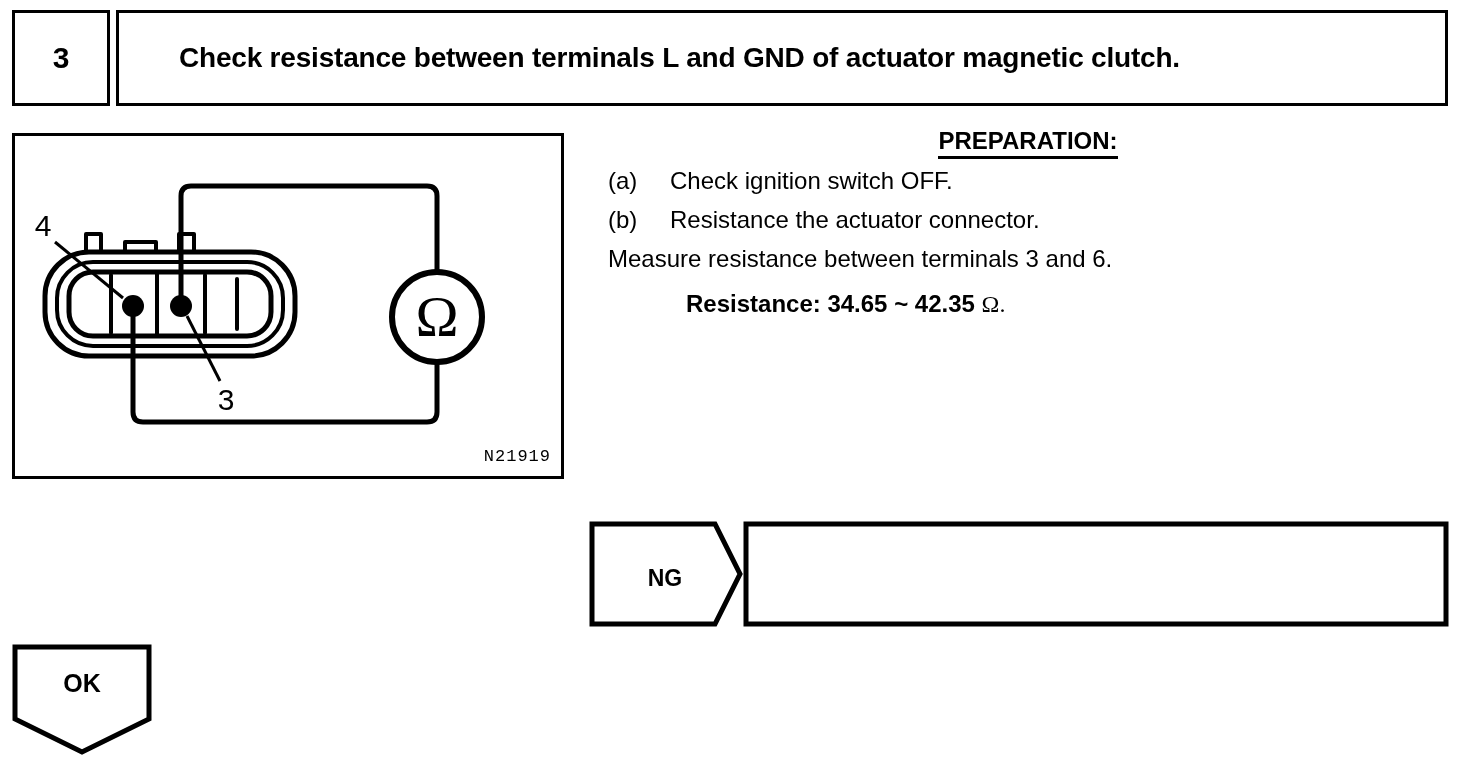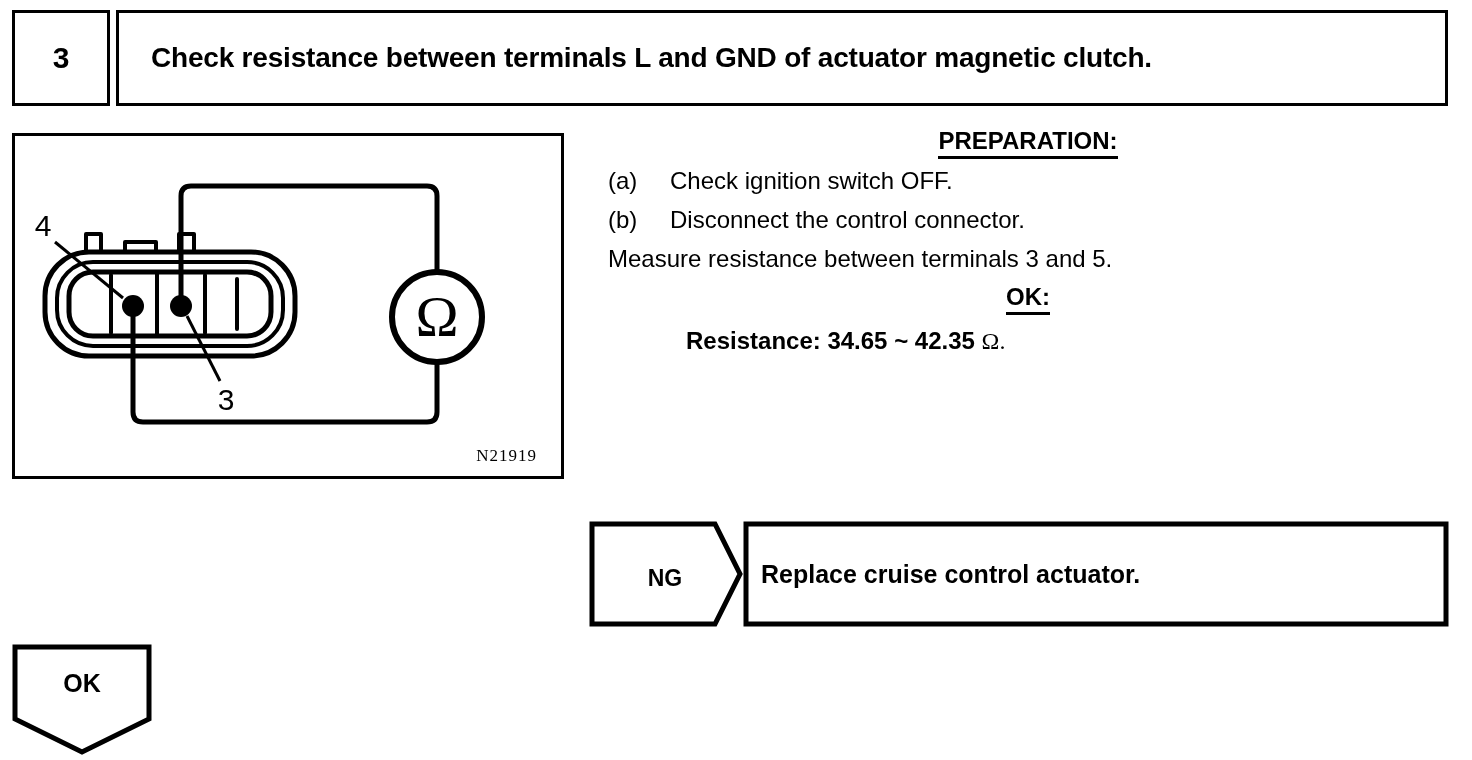--- a/index.html
+++ b/index.html
@@ -45,20 +45,21 @@
   .step-title-cell {
     position: absolute;
     left: 104px;
     top: 0;
     width: 1332px;
     height: 96px;
     border: 3px solid #000;
     box-sizing: border-box;
     display: flex;
     align-items: center;
+    padding-left: 28px;
   }
   .step-title-cell .title {
     font-size: 28px;
     font-weight: bold;
     padding-left: 32px;
     letter-spacing: -0.2px;
   }
 
   
   .figure-panel {
@@ -71,24 +72,24 @@
     box-sizing: border-box;
     background: #fff;
   }
   .figure-panel svg {
     position: absolute;
     left: 0;
     top: 0;
   }
   .figure-code {
     position: absolute;
-    right: 24px;
+    right: 10px;
     bottom: 10px;
     font-size: 17px;
-    font-family: Liberation Serif, serif;
+    font-family: Liberation Mono, monospace;
     letter-spacing: 1px;
   }
 
   
   .detail-block {
     position: absolute;
     left: 608px;
     top: 128px;
     width: 840px;
   }
@@ -239,43 +240,39 @@
     <span class="sec-head">PREPARATION:</span>
   </div>
 
   <div class="proc-row">
     <span class="proc-label">(a)</span>
     <span class="proc-text">Check ignition switch OFF.</span>
   </div>
 
   <div class="proc-row">
     <span class="proc-label">(b)</span>
-    <span class="proc-text">Disconnect the control connector.</span>
-  </div>
-
-
-  <div class="plain-line">Measure resistance between terminals 3 and 5.</div>
-
-  <div class="sec-head-wrap mt6">
-    <span class="sec-head">OK:</span>
-  </div>
+    <span class="proc-text">Resistance the actuator connector.</span>
+  </div>
+
+
+  <div class="plain-line">Measure resistance between terminals 3 and 6.</div>
+
 
   <div class="spec-line">
     <span>Resistance: 34.65 ~ 42.35 </span><span class="ohm-serif">Ω.</span>
   </div>
 
 </div>
 
 <div class="ng-branch">
   <svg width="861" height="108" viewBox="0 0 861 108">
     <polygon points="3,3 126,3 151,53 126,103 3,103" fill="#fff" stroke="#000" stroke-width="5" stroke-linejoin="miter"></polygon>
     <rect x="157" y="3" width="700" height="100" fill="#fff" stroke="#000" stroke-width="5"></rect>
   </svg>
   <div class="ng-label">NG</div>
-  <div class="ng-result-text">Replace cruise control actuator.</div>
 </div>
 
 <div class="ok-branch">
   <svg width="146" height="112" viewBox="0 0 146 112">
     <polygon points="3,3 137,3 137,75 70,108 3,75" fill="#fff" stroke="#000" stroke-width="5" stroke-linejoin="miter"></polygon>
   </svg>
   <div class="ok-label">OK</div>
 </div>
 
 </body></html>

